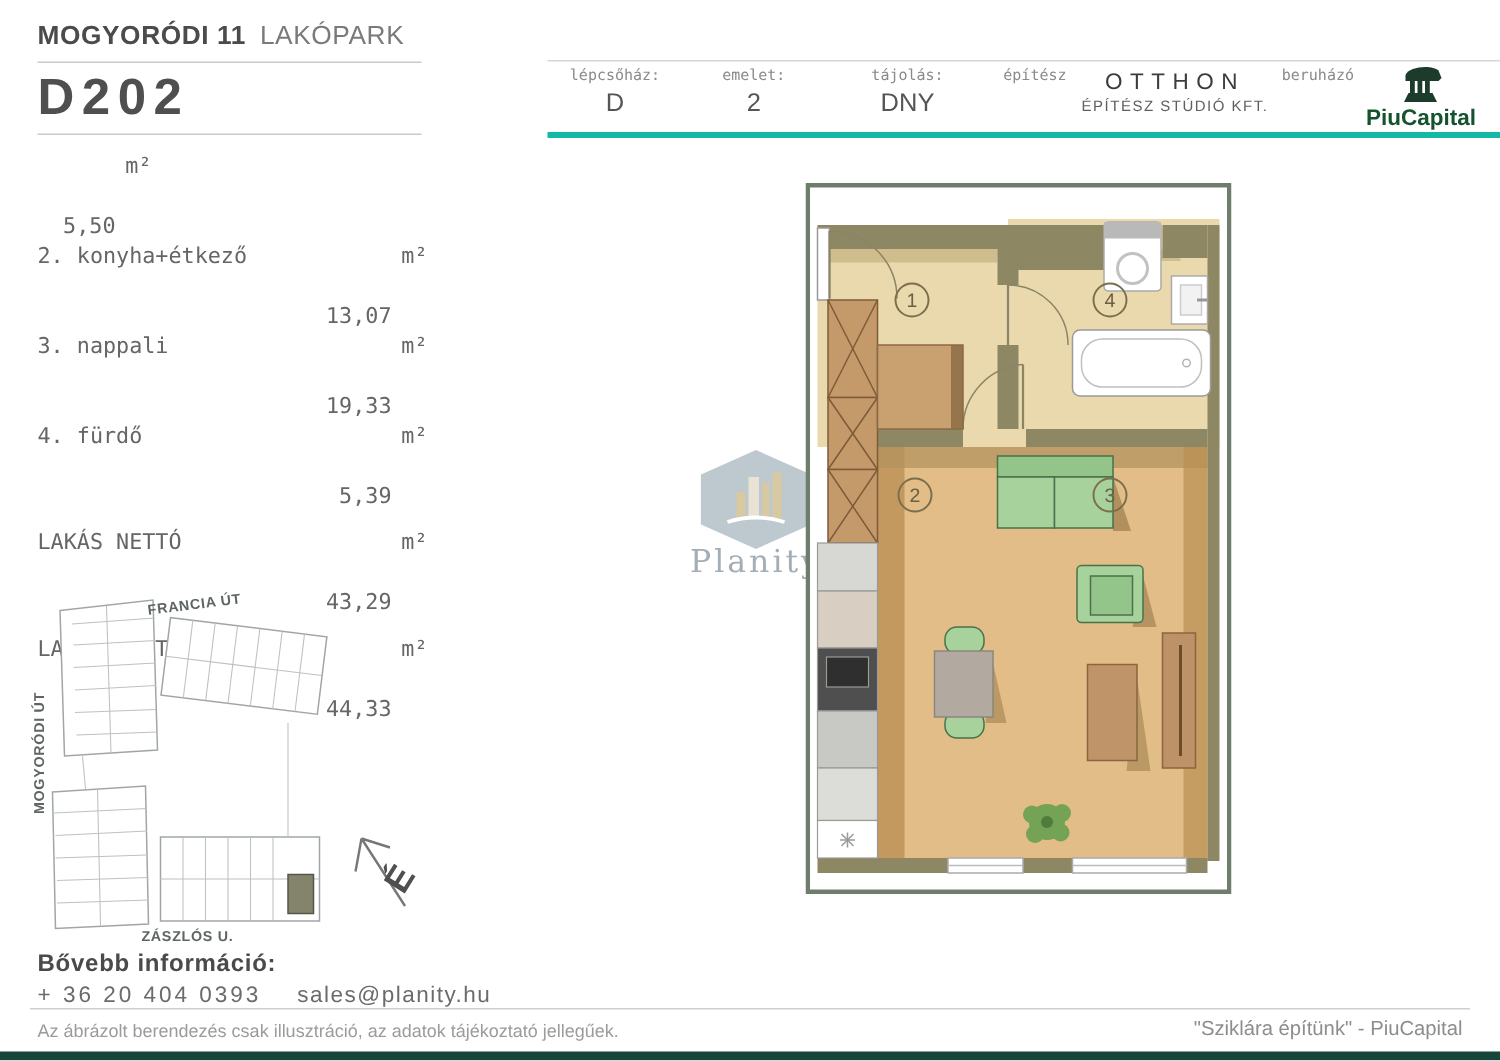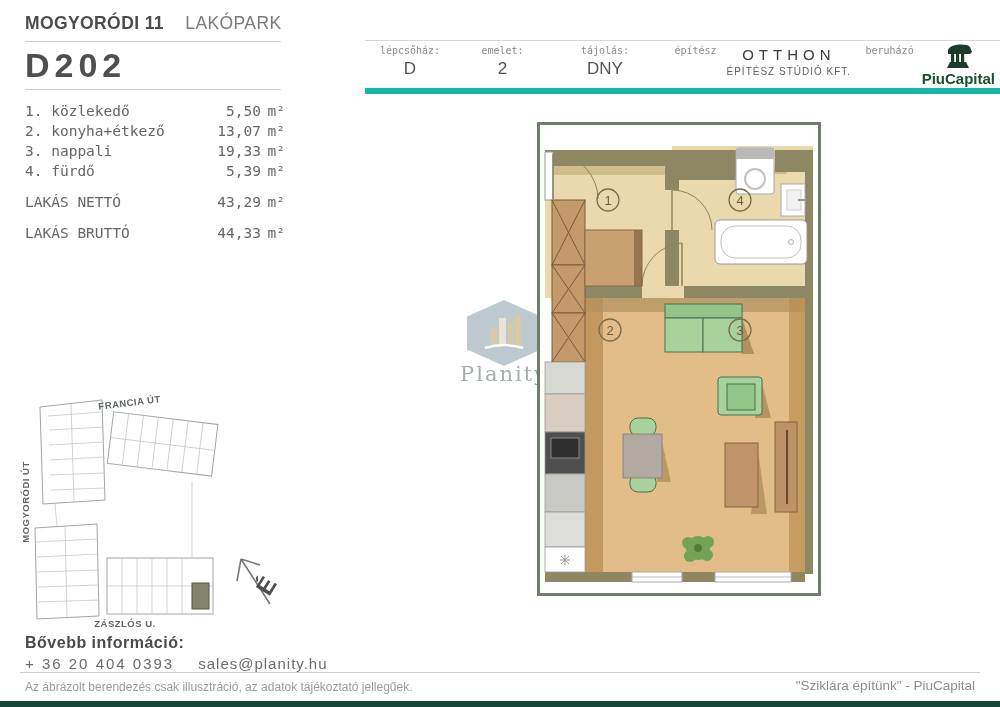--- a/index.html
+++ b/index.html
@@ -1,46 +1,46 @@
 <!DOCTYPE html>
 <html><head>
 <meta charset="utf-8">
 <style>
   html,body{margin:0;padding:0;background:#e8e8e8;}
   .page{position:relative;width:1000px;height:707px;background:#ffffff;overflow:hidden;
         font-family:"Liberation Sans",sans-serif;color:#4a4a4a;}
   
   .title{position:absolute;left:25px;top:13px;font-size:17.5px;letter-spacing:.4px;}
   .title .bold{font-weight:bold;color:#4b4b4b;}
-  .title .light{font-weight:normal;color:#7a7a7a;margin-left:16px;}
+  .title .light{font-weight:normal;color:#7a7a7a;margin-left:4px;}
   .rule{position:absolute;height:1px;background:#c9c9c9;}
   .unit-id{position:absolute;left:25px;top:46px;font-size:34px;font-weight:bold;
            letter-spacing:5px;color:#4f4f4f;font-family:Liberation Sans, sans-serif;}
   
   .info-bar{position:absolute;left:365px;top:40px;width:635px;height:47px;
-            border-top:1px solid #d6d6d6;border-bottom:6px solid #14b8a6;
+            border-top:1px solid #d6d6d6;border-bottom:4px solid #14b8a6;
             display:flex;align-items:flex-start;}
   .ib-col{display:flex;flex-direction:column;align-items:center;padding-top:4px;}
   .ib-label{font-size:10px;color:#8a8a8a;font-family:"DejaVu Sans Mono",monospace;}
   .ib-value{font-size:17px;color:#555;margin-top:3px;}
   .ib-sp{flex:1;}
   .arch{display:flex;padding-top:4px;}
   .arch .ib-label{margin-right:10px;}
   .arch-name{font-size:15px;letter-spacing:5px;color:#3c3c3c;line-height:15px;margin-top:2px;text-align:center;}
   .arch-sub{font-size:10px;letter-spacing:1px;color:#5f5f5f;margin-top:4px;text-align:center;}
   .dev{display:flex;padding-top:4px;}
   .dev .ib-label{margin-right:8px;}
   .dev-logo{display:flex;flex-direction:column;align-items:center;margin-top:-2px;}
   .dev-brand{font-size:15px;font-weight:bold;color:#14532d;margin-top:1px;}
   
   .room-list{position:absolute;left:25px;top:101px;width:260px;
              font-family:"DejaVu Sans Mono",monospace;font-size:14.5px;color:#666;}
   .rrow{display:flex;line-height:20px;}
   .rname{flex:1;white-space:pre;}
-  .rarea{width:52px;text-align:right;}
+  .rarea{width:52px;text-align:right;margin-top:40px;}
   .runit{width:24px;text-align:right;}
   .rtotal{display:flex;line-height:20px;margin-top:11px;}
   
   .contact-h{position:absolute;left:25px;top:634px;font-size:16px;font-weight:bold;color:#4a4a4a;letter-spacing:.5px;}
   .contact-row{position:absolute;left:25px;top:655px;font-size:15px;color:#6b6b6b;display:flex;gap:24px;}
   .phone{letter-spacing:2px;}
   .email{letter-spacing:1px;}
   .disclaimer{position:absolute;left:25px;top:680px;font-size:12px;color:#9b9b9b;}
   .slogan{position:absolute;right:25px;top:678px;font-size:13.5px;color:#8d8d8d;}
   .bottom-bar{position:absolute;left:0;top:701px;width:1000px;height:6px;background:#17453a;}
@@ -79,38 +79,37 @@
     </div>
     <div class="ib-sp"></div>
     <div class="arch">
       <div class="ib-label">építész</div>
       <div>
         <div class="arch-name">OTTHON</div>
         <div class="arch-sub">ÉPÍTÉSZ STÚDIÓ KFT.</div>
       </div>
     </div>
     <div class="ib-sp"></div>
-    <div class="dev" style="margin-right:5px;">
+    <div class="dev" style="margin-right:16px;">
       <div class="ib-label">beruházó</div>
       <div class="dev-logo">
         <svg width="34" height="26" viewBox="0 0 34 26">
           <path d="M7,7 C9,1 25,0 29,4 L31,9 29,11 7,11 Z" fill="#1d3b2b"></path>
           <rect x="10" y="11" width="3.2" height="8" fill="#1d3b2b"></rect>
           <rect x="15" y="11" width="3.2" height="8" fill="#1d3b2b"></rect>
           <rect x="20" y="11" width="3.2" height="8" fill="#1d3b2b"></rect>
           <polygon points="9,19 25,19 28,25 6,25" fill="#1d3b2b"></polygon>
         </svg>
         <div class="dev-brand">PiuCapital</div>
       </div>
     </div>
   </div>
 
   <div class="room-list">
     <div class="rrow">
-      <span class="rname"><span>1. </span><span>közlekedő</span></span>
       <span class="rarea">5,50</span>
       <span class="runit">m²</span>
     </div>
     <div class="rrow">
       <span class="rname"><span>2. </span><span>konyha+étkező</span></span>
       <span class="rarea">13,07</span>
       <span class="runit">m²</span>
     </div>
     <div class="rrow">
       <span class="rname"><span>3. </span><span>nappali</span></span>

